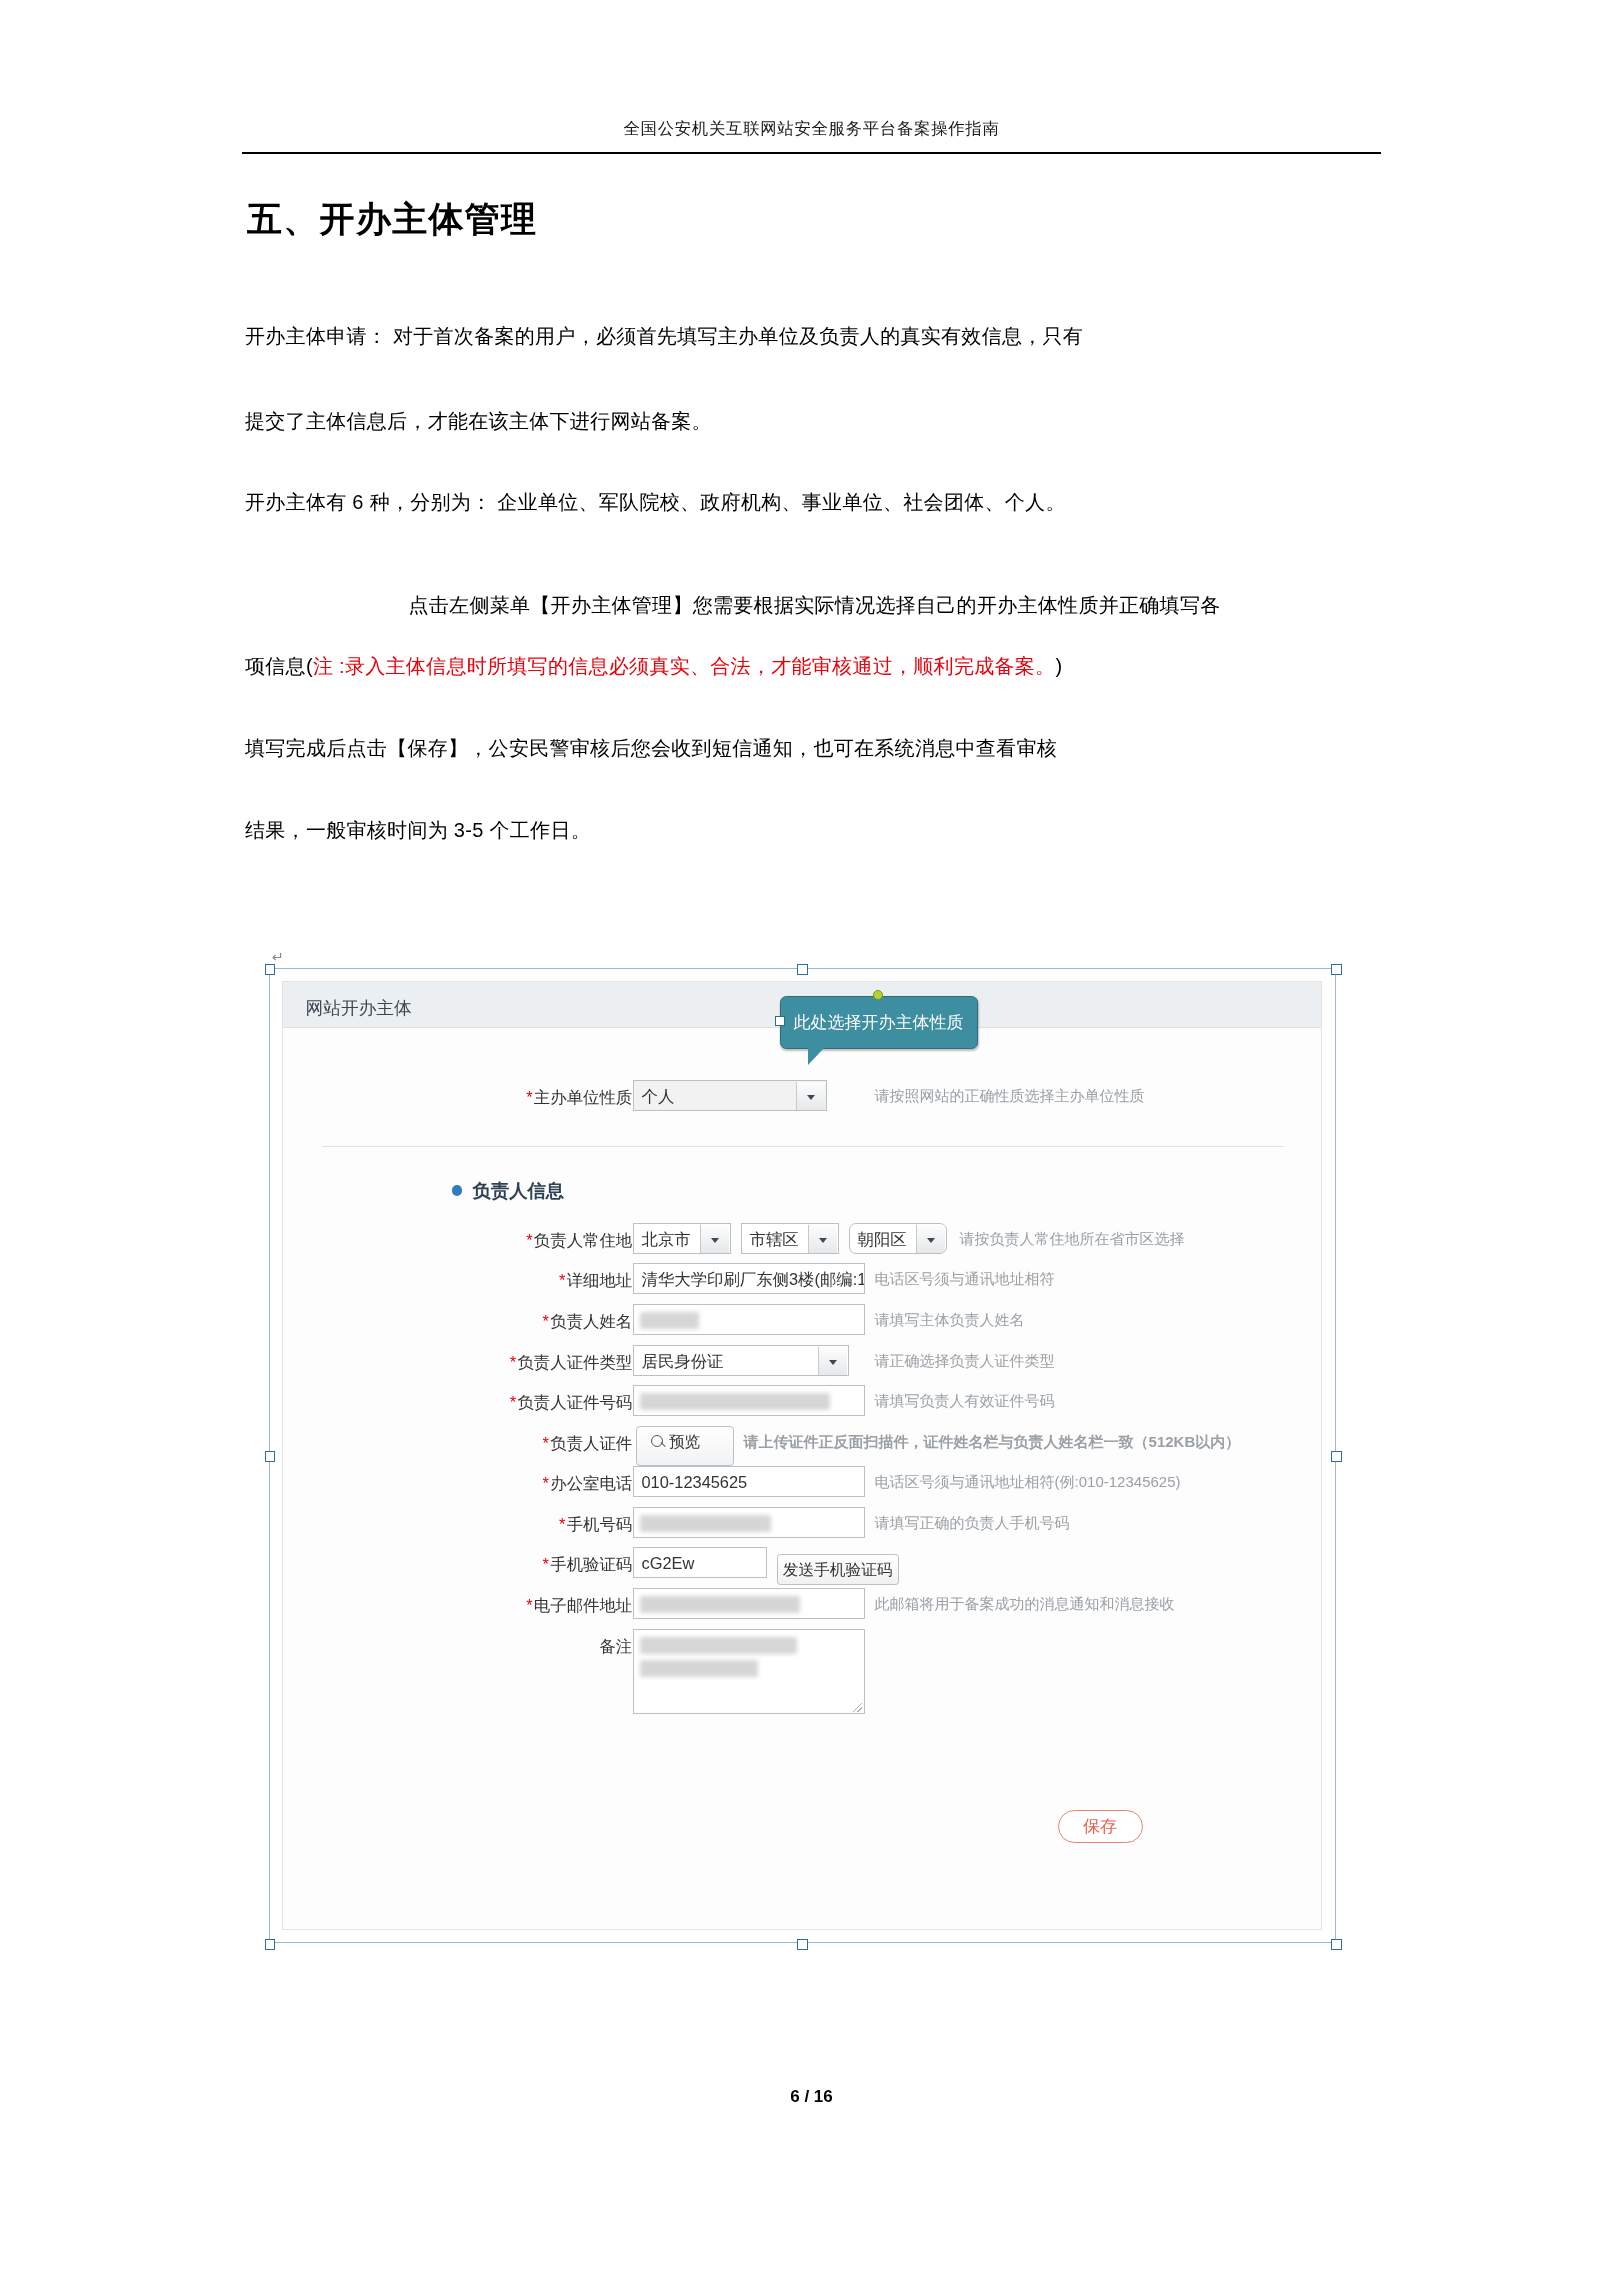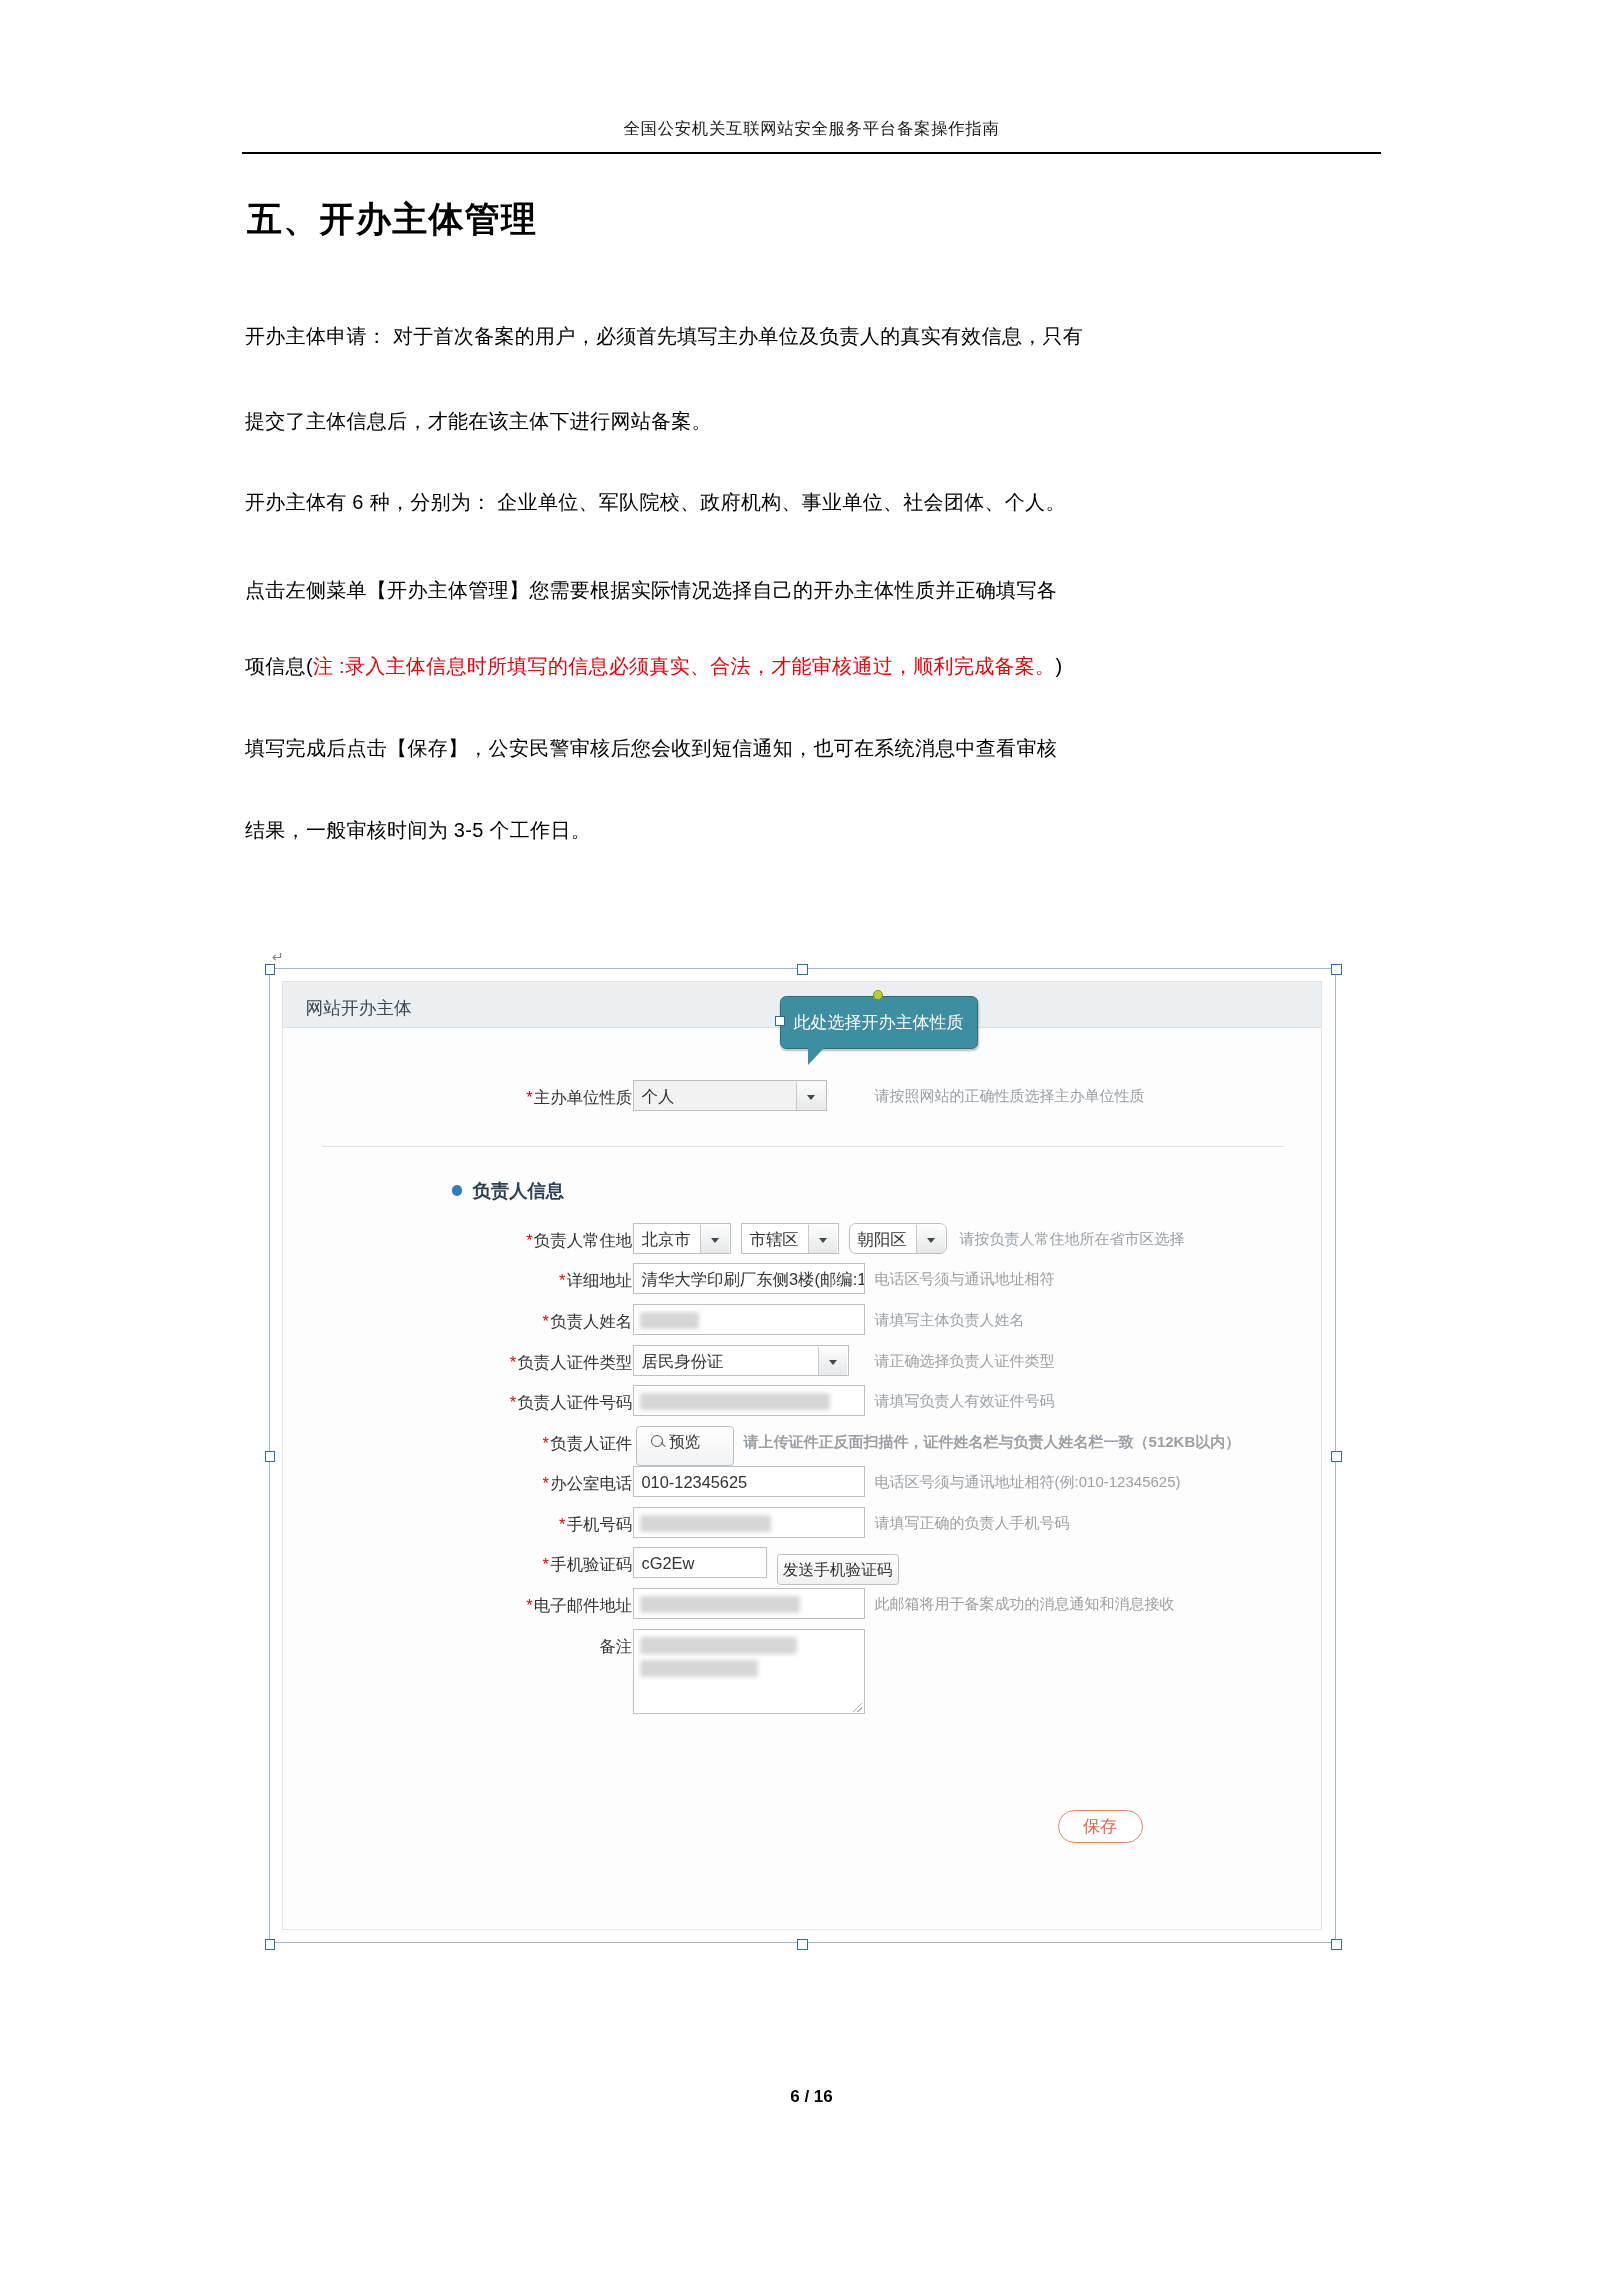--- a/index.html
+++ b/index.html
@@ -57,21 +57,21 @@
     left: 245px;
     width: 1139px;
     font-size: 20px;
     line-height: 31px;
     color: #000;
     letter-spacing: 0.3px;
   }
   .p1 { top: 321px; }
   .p1b { top: 406px; }
   .p2 { top: 487px; }
-  .p3 { top: 575px; }
+  .p3 { top: 590px; text-align: center; }
   .p3b { top: 651px; }
   .p4 { top: 733px; }
   .p4b { top: 815px; }
   .red { color: #e8000a; }
   
   .figure {
     position: absolute;
     left: 262px;
     top: 942px;
     width: 1093px;

